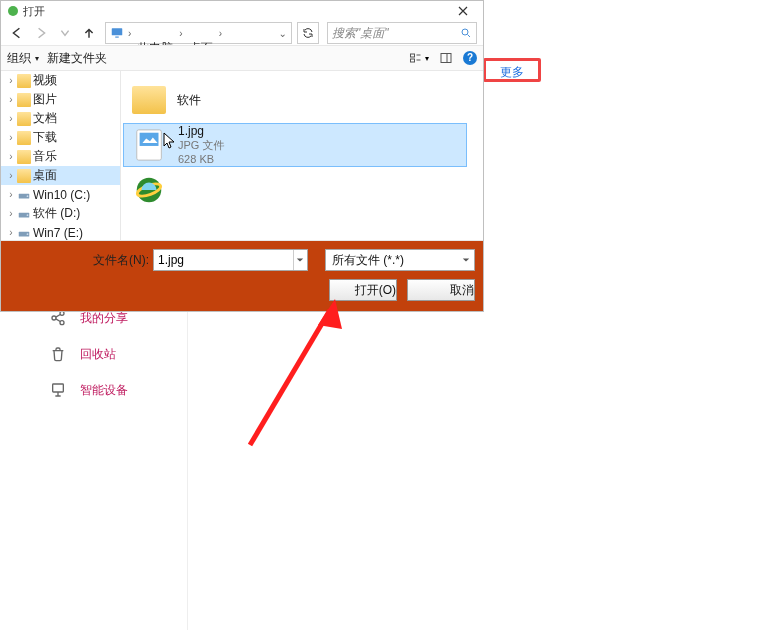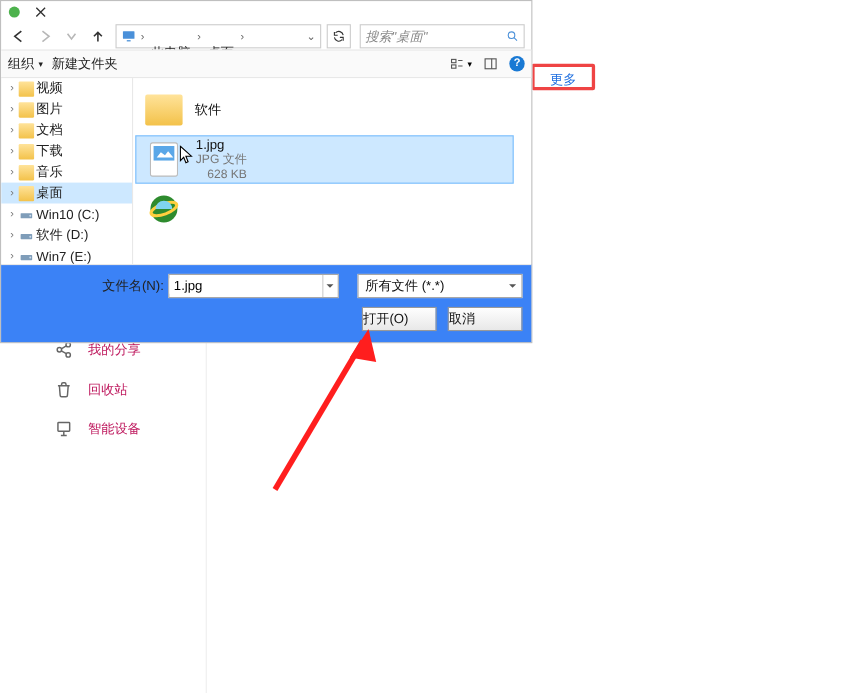--- a/index.html
+++ b/index.html
@@ -50,34 +50,34 @@
   .folder-ico { background:linear-gradient(#ffe39a,#f3c24a); border-radius:1px; }
   .drive-ico svg { width:14px; height:14px; }
 
   .file-pane { flex:1; padding:6px 2px; }
   .file-pane-inner{width:344px;}
   .file-row { display:flex; align-items:center; height:46px; padding:0 4px 0 8px; gap:10px; }
   .file-row.selected { background:#cde8ff; border:1px solid #7abefc; height:44px; }
   .file-row .f-ico { width:36px; height:36px; display:flex; align-items:center; justify-content:center; }
   .file-row .f-text { display:flex; flex-direction:column; line-height:14px; }
   .file-row .f-text .f-main { font-size:12px; color:#111; }
-  .file-row .f-text .f-sub { font-size:11px; color:#777;text-align:right; }
-
-  .bottom { border-top:1px solid #e8e8e8; background:#3b82f6; padding:8px 8px 10px 8px; display:flex; flex-direction:column; gap:8px; }
+  .file-row .f-text .f-sub { font-size:11px; color:#777; }
+
+  .bottom { border-top:1px solid #e8e8e8; background:#c2410c; padding:8px 8px 10px 8px; display:flex; flex-direction:column; gap:8px; }
   .fn-row { display:flex; align-items:center; gap:4px; }
   .fn-label { font-size:12px; color:#222; white-space:nowrap; }
   .fn-combo { height:22px; border:1px solid #a7a7a7; background:#fff; display:flex; align-items:center; }
   .fn-combo.filename { flex:0 0 155px; }
   .fn-combo.filename input { border:none; outline:none; width:100%; padding:0 4px; font-size:12px; }
   .fn-combo.filename .dd { width:16px; border-left:1px solid #ccc; height:100%; display:flex; align-items:center; justify-content:center; }
   .fn-combo.filter { flex:0 0 150px; margin-left:13px; position:relative; }
   .fn-combo.filter .lbl { flex:1; padding:0 6px; font-size:12px; color:#111; }
   .fn-combo.filter .dd { width:16px; height:100%; display:flex; align-items:center; justify-content:center; }
   .btn-row { display:flex; justify-content:flex-end; gap:10px; }
-  .btn { width:68px; height:22px; border:1px solid #999; background:linear-gradient(#fefefe,#e8e8e8); font-size:12px; line-height:20px; text-align:left; color:#111; }
+  .btn { width:68px; height:22px; border:1px solid #999; background:linear-gradient(#fefefe,#e8e8e8); font-size:12px; line-height:20px; text-align:right; color:#111; }
   .btn.primary { }
 
   
   .annot { position:absolute; left:240px; top:285px; width:120px; height:170px; pointer-events:none; }
   .annot svg { width:100%; height:100%; overflow:visible; }
 
   .cursor { position:absolute; left:163px; top:132px; pointer-events:none; }
   .cursor svg { width:14px; height:18px; }
 </style>
 </head>
@@ -109,20 +109,21 @@
     <span>智能设备</span>
   </div>
 </div>
 
 <div class="dialog">
 
   <div class="titlebar">
     <svg class="app-icon" viewBox="0 0 24 24">
         <circle cx="12" cy="12" r="10" fill="#4db24d"></circle>
       </svg>
+    <div class="title">打开</div>
     <div class="win-btn">
       <svg viewBox="0 0 10 10" stroke="#333" stroke-width="1.2">
           <path d="M1 1l8 8M9 1l-8 8"></path>
         </svg>
     </div>
   </div>
 
   <div class="nav-row">
     <div class="nav-btn">
         <svg viewBox="0 0 10 10" stroke="#333" stroke-width="1.2" fill="none">

